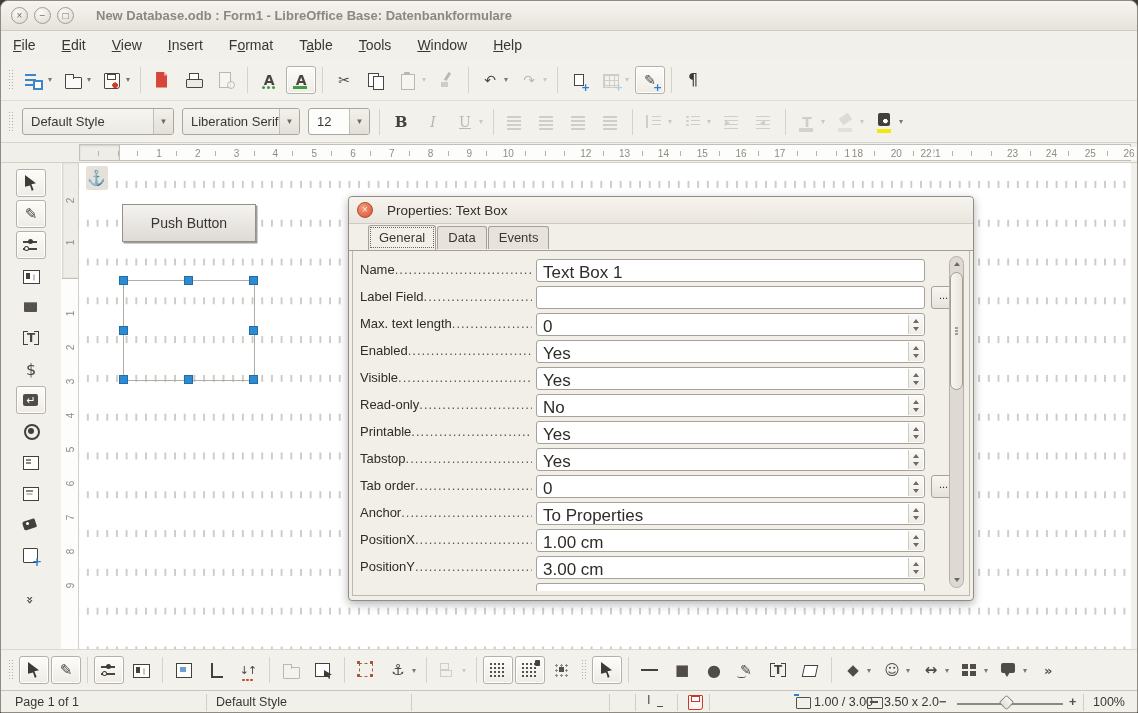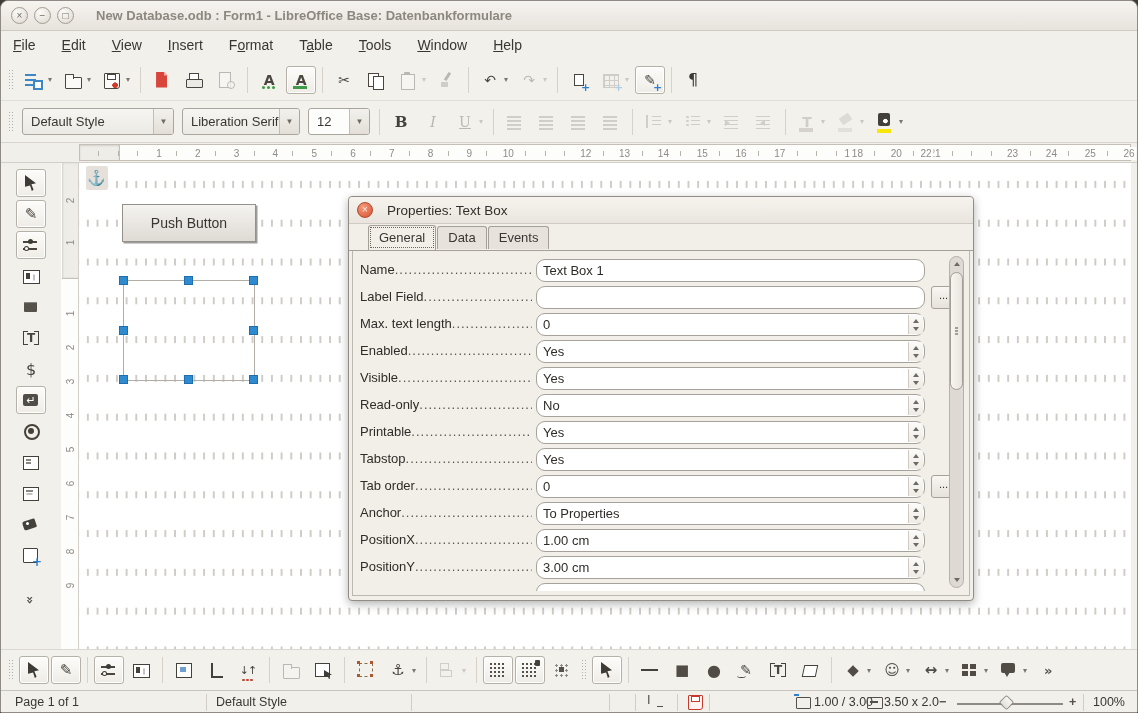--- a/index.html
+++ b/index.html
@@ -163,21 +163,21 @@
   #dlg-close{width:16px;height:16px;margin-left:8px;border-radius:50%;background:radial-gradient(circle at 35% 30%,#f39a7e,#d85330);border:1px solid #b04a28;color:#fbe9e2;font-size:10px;line-height:14px;text-align:center;}
   #dlg-title .dtext{margin-left:14px;font-size:13.5px;font-weight:normal;color:#322f2b;}
   #dlg-tabs{position:relative;height:27px;padding-left:19px;display:flex;align-items:center;}
   #dlg-tabs::after{content:"";position:absolute;left:0;right:0;bottom:0;height:1px;background:#a49f97;}
   .tab{position:relative;font-size:13px;color:#3a3733;padding:3px 10px 4px;border:1px solid #a49f97;border-bottom:none;border-radius:3px 3px 0 0;background:#e7e3dc;margin-right:1px;}
   .tab.active{background:#f2efe9;z-index:2;padding:4px 10px 5px;outline:1px dotted #6b675f;outline-offset:-3px;}
   #dlg-body{position:relative;margin:0 3px 3px;height:345px;border:1px solid #bcb7af;border-top:none;background:#f2efe9;padding-top:8px;overflow:hidden;}
   .prow{position:relative;height:23px;margin-bottom:4px;}
   .plabel{position:absolute;left:7px;top:3px;width:172px;font-size:13px;color:#2f2c28;white-space:nowrap;overflow:hidden;}
   .plabel::after{content:"....................................................";letter-spacing:1px;color:#55524c;}
-  .pfield{position:absolute;left:183px;top:0;width:389px;height:23px;background:#fff;border:1px solid #a6a19a;border-radius:9px;font-size:13px;color:#2f2c28;}
+  .pfield{position:absolute;left:183px;top:0;width:389px;height:23px;background:#fff;border:1px solid #a6a19a;border-radius:3px;font-size:17px;color:#2f2c28;}
   .pval{position:absolute;left:6px;top:3px;right:18px;white-space:nowrap;overflow:hidden;}
   .spin{position:absolute;right:1px;top:1px;bottom:1px;width:15px;border-left:1px solid #cfcac2;display:flex;flex-direction:column;align-items:center;justify-content:center;gap:4px;background:linear-gradient(#fbfaf8,#efece6);border-radius:0 2px 2px 0;}
   .sa{width:0;height:0;border-left:3.5px solid transparent;border-right:3.5px solid transparent;}
   .sa.up{border-bottom:4px solid #6e6a63;}
   .sa.dn{border-top:4px solid #6e6a63;}
   .morebtn{position:absolute;left:578px;top:0;width:25px;height:23px;border:1px solid #a6a19a;border-radius:3px;background:linear-gradient(#f8f6f2,#e6e2db);font-size:11px;color:#3a3733;text-align:center;line-height:17px;}
   .prow.partial{height:8px;overflow:hidden;margin-bottom:0;}
   #dlg-scroll{position:absolute;right:5px;top:5px;bottom:7px;width:15px;background:#dedad3;border:1px solid #b5b0a8;border-radius:8px;display:flex;flex-direction:column;}
   .sbtn{height:14px;display:flex;align-items:center;justify-content:center;}
   #dlg-thumb{position:absolute;left:0;right:0;top:15px;height:118px;background:linear-gradient(to right,#f8f6f2,#e8e4dd);border:1px solid #a29d95;border-radius:7px;}

